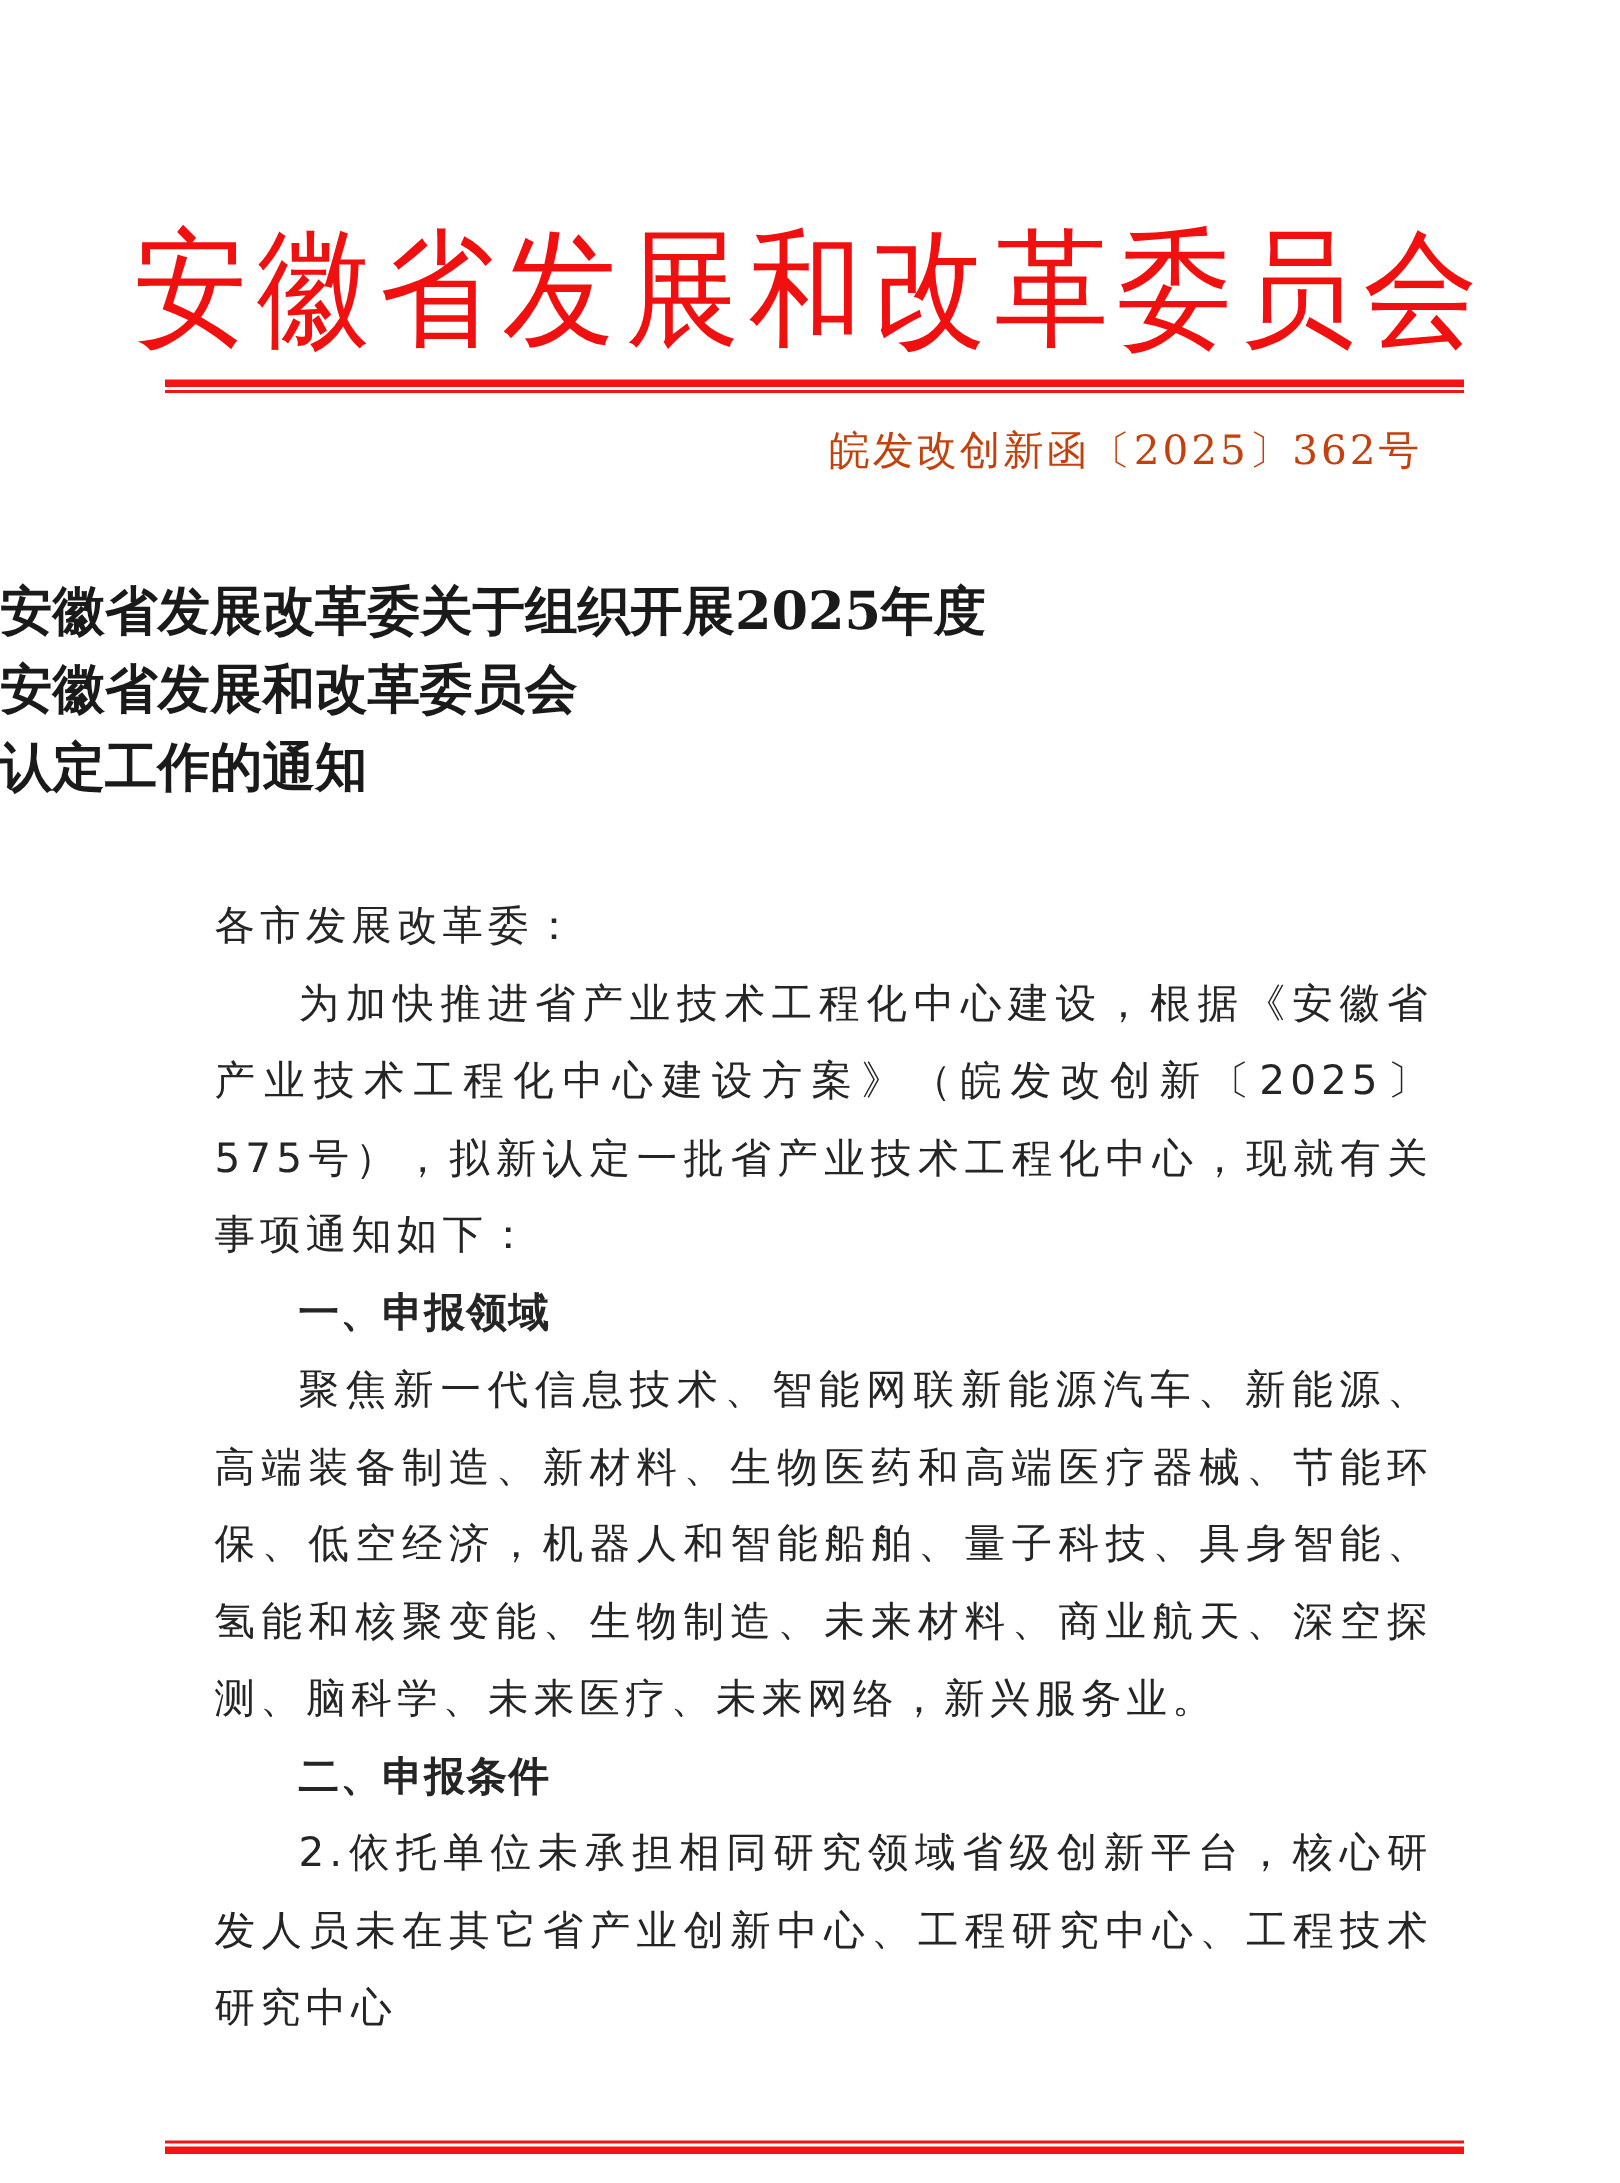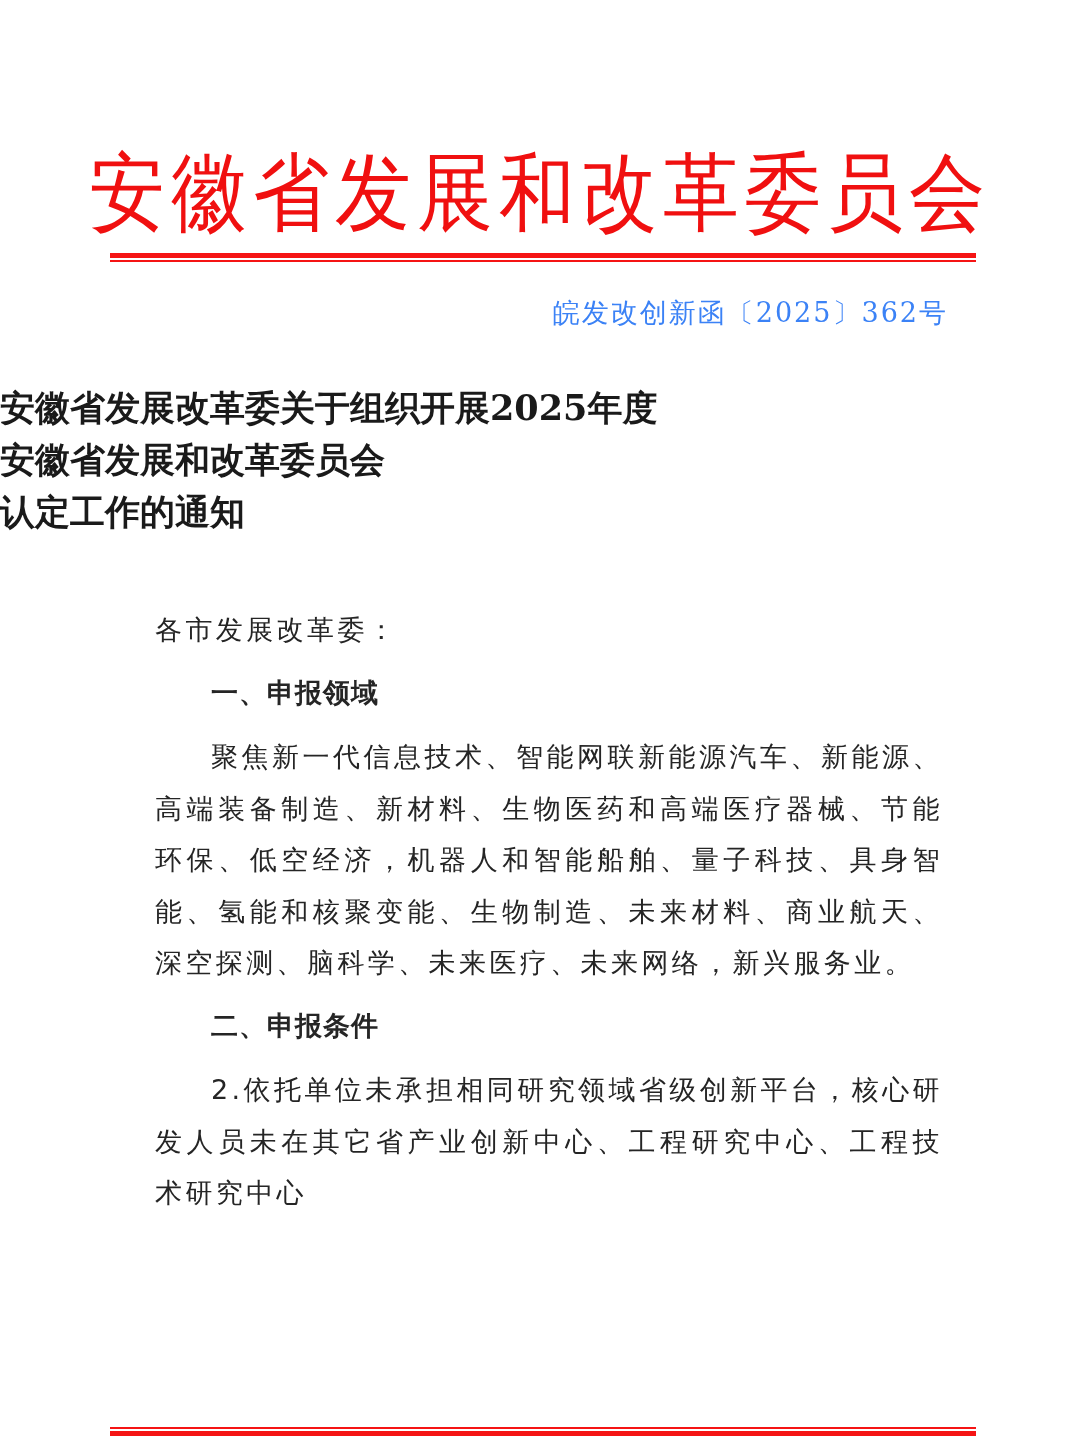--- a/index.html
+++ b/index.html
@@ -2,29 +2,29 @@
 <html><head>
 <meta charset="utf-8">
 <style>
   html, body { margin: 0; padding: 0; background: #ffffff; }
   body { width: 1080px; height: 1455px; position: relative; overflow: hidden;
          font-family: "DejaVu Serif", "Liberation Serif", serif; color: #1e1e1e; }
   .masthead { position: absolute; left: 0; top: 148px; width: 1080px; text-align: center;
               color: #f01010; font-size: 76px; letter-spacing: 6px; line-height: 90px;
               font-family: "DejaVu Serif", serif; transform: scaleY(1.12); font-weight: normal; }
   .rule { position: absolute; left: 110px; width: 866px; background: #f51414; }
-  .doc-no { position: absolute; right: 132px; top: 295px; font-size: 27px; color: #3b82f6;
+  .doc-no { position: absolute; right: 132px; top: 282px; font-size: 27px; color: #c2410c;
             letter-spacing: 2px; font-family: "DejaVu Serif", serif; }
   .title { position: absolute; left: 0; top: 382px; width: 1080px; 
            font-size: 35px; font-weight: bold; line-height: 52px; color: #1a1a1a;
            font-family: "DejaVu Serif", serif; }
   .title div { display: block; }
   .body { position: absolute; left: 143px; width: 812px; font-size: 27px; color: #252525;
           font-family: "DejaVu Sans", sans-serif; letter-spacing: 3.4px; line-height: 51.5px; }
-  .p { margin: 12px; text-align: justify; text-align-last: left; }
+  .p { margin: 0; text-align: justify; text-align-last: left; }
   .indent { text-indent: 56px; }
   .heading { font-weight: bold; font-family: Liberation Serif, serif; letter-spacing: 1px; text-indent: 56px; }
 </style>
 </head>
 <body>
 
 <div class="masthead">安徽省发展和改革委员会</div>
 
 <div class="rule" style="top:253px;height:5px;"></div>
 <div class="rule" style="top:260px;height:2px;"></div>
@@ -32,20 +32,21 @@
 <div class="doc-no">皖发改创新函〔2025〕362号</div>
 
 <div class="title">
   <div>安徽省发展改革委关于组织开展2025年度</div>
   <div>安徽省发展和改革委员会</div>
   <div>认定工作的通知</div>
 </div>
 
 <div class="body" style="top:592px;">
   <p class="p">各市发展改革委：</p>
+  <p class="p indent">为加快推进省产业技术工程化中心建设，根据《安徽省产业技术工程化中心建设方案》（皖发改创新〔2025〕575号），拟新认定一批省产业技术工程化中心，现就有关事项通知如下：</p>
   <p class="p heading">一、申报领域</p>
   <p class="p indent">聚焦新一代信息技术、智能网联新能源汽车、新能源、高端装备制造、新材料、生物医药和高端医疗器械、节能环保、低空经济，机器人和智能船舶、量子科技、具身智能、氢能和核聚变能、生物制造、未来材料、商业航天、深空探测、脑科学、未来医疗、未来网络，新兴服务业。</p>
   <p class="p heading">二、申报条件</p>
   <p class="p indent">2.依托单位未承担相同研究领域省级创新平台，核心研发人员未在其它省产业创新中心、工程研究中心、工程技术研究中心</p>
 </div>
 
 <div class="rule" style="top:1427px;height:2px;"></div>
 <div class="rule" style="top:1431px;height:5px;"></div>
 
 </body></html>

